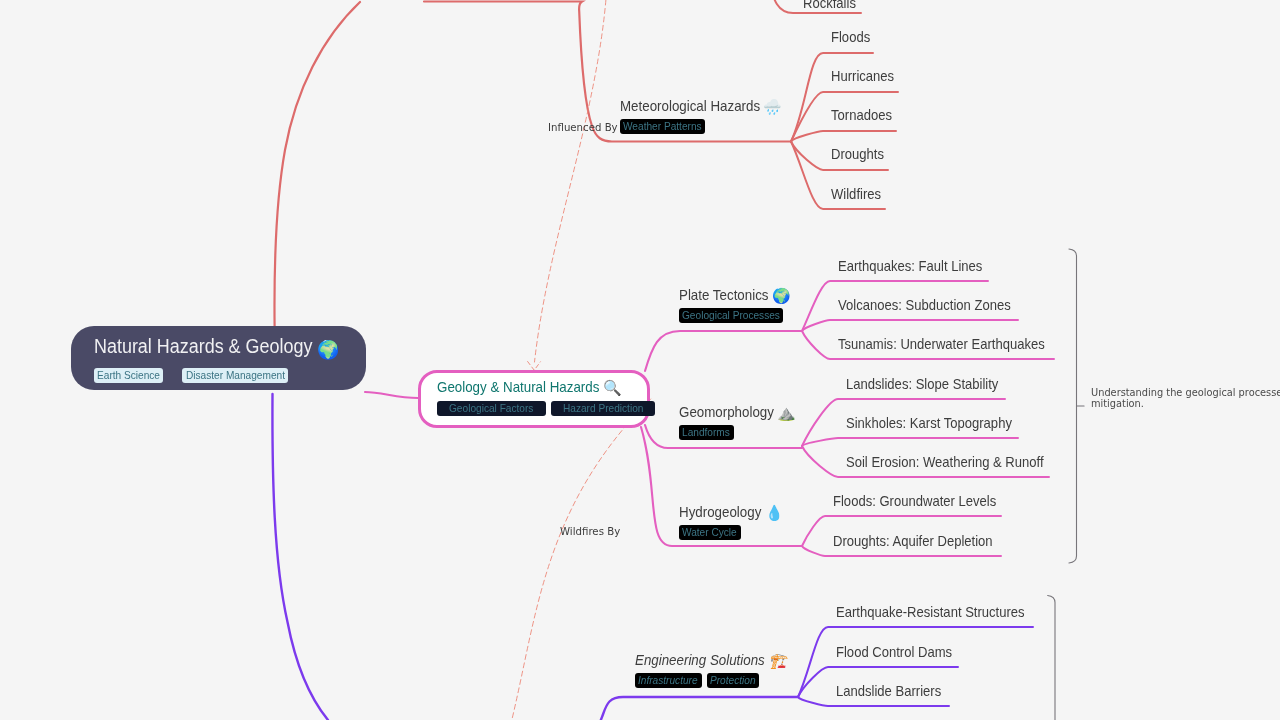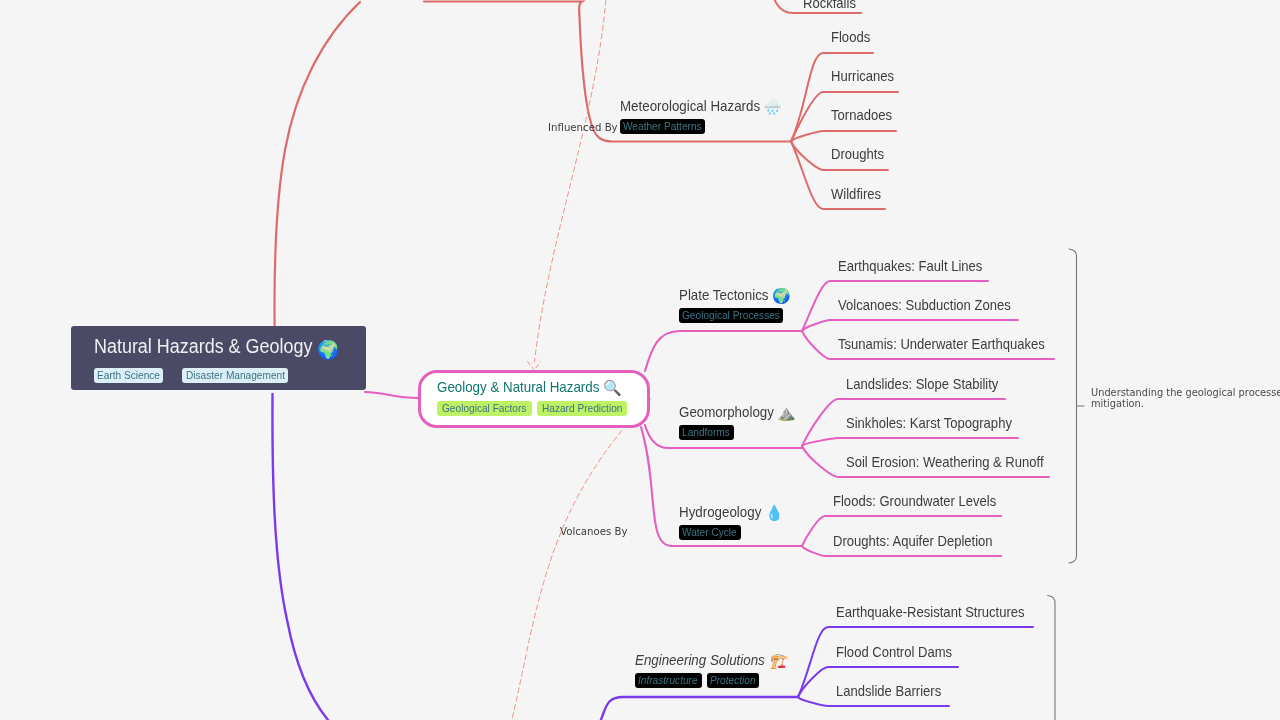--- a/index.html
+++ b/index.html
@@ -16,21 +16,21 @@
   
   .nx { display:inline-block; transform:scaleX(0.92); transform-origin:left center; }
   
   .sx { display:inline-block; transform:scaleX(0.92); transform-origin:left center; white-space:nowrap; }
   .sx > .emoji { display:inline-block; transform:scaleX(1.087); transform-origin:left center; }
 
   
   #central-node {
     position:absolute;
     left:71px; top:326px; width:295px; height:64px;
-    background:#4a4a66; border-radius:3px;
+    background:#4a4a66; border-radius:23px;
     padding:6px 0 0 23px;
   }
   #central-node .title {
     color:#f0f0f2; font-size:19.5px; line-height:28px; white-space:nowrap;
   }
   #central-node .tagrow { margin-top:7px; display:flex; gap:19px; }
   #central-node .tag {
     background:#ddeff6; color:#3c7484; font-size:11px; line-height:15px;
     padding:0 3.4px; border-radius:3px; white-space:nowrap;
   }
@@ -38,22 +38,22 @@
   
   #focus-node {
     position:absolute;
     left:418px; top:370px; width:232px; height:58px;
     background:#ffffff; border:3px solid #e45fc0; border-radius:19px;
     padding:3px 0 0 16.3px;
   }
   #focus-node .title { color:#0f766e; font-size:14.5px; line-height:23px; white-space:nowrap; }
   #focus-node .tagrow { margin-top:2px; display:flex; gap:4.6px; }
   #focus-node .tag {
-    background:#bef264; color:#3c7484; font-size:11px; line-height:15px;
-    padding:0 5px; border-radius:3px; white-space:nowrap;
+    background:#0f172a; color:#3c7484; font-size:11px; line-height:15px;
+    padding:0 12px; border-radius:3px; white-space:nowrap;
   }
 
   
   .branch-node { position:absolute; }
   .branch-node .title { color:#3d3d3d; font-size:14.5px; line-height:20px; white-space:nowrap; }
   .branch-node .tagrow { margin-top:3px; display:flex; gap:5px; }
   .branch-node .tag {
     background:#000000; color:#3c7484; font-size:11px; line-height:15px;
     padding:0 3.4px; border-radius:3px; white-space:nowrap;
   }
@@ -178,17 +178,17 @@
         <div class="tagrow">
           <span class="tag"><span class="nx" style="width: 59.8px;">Infrastructure</span></span>
           <span class="tag"><span class="nx" style="width: 46px;">Protection</span></span>
         </div>
       </div>
       <div class="leaf-label" style="left: 836px; top: 603px;"><span class="nx" style="width: 188.6px;">Earthquake-Resistant Structures</span></div>
       <div class="leaf-label" style="left: 836px; top: 643px;"><span class="nx" style="width: 115.92px;">Flood Control Dams</span></div>
       <div class="leaf-label" style="left: 836px; top: 682px;"><span class="nx" style="width: 104.88px;">Landslide Barriers</span></div>
       <div class="leaf-label" style="left: 803px; top: -6px;"><span class="nx" style="width: 53.36px;">Rockfalls</span></div>
       <div class="rel-label" style="left: 548px; top: 121px;">Influenced By</div>
-      <div class="rel-label" style="left: 560px; top: 525px;">Volcanoes By</div>
+      <div class="rel-label" style="left: 560px; top: 525px;">Wildfires By</div>
     </div>
 
   <div id="note-text">Understanding the geological processes behind natural hazards is crucial for prediction and mitigation.</div>
 </div>
 
 </body></html>

